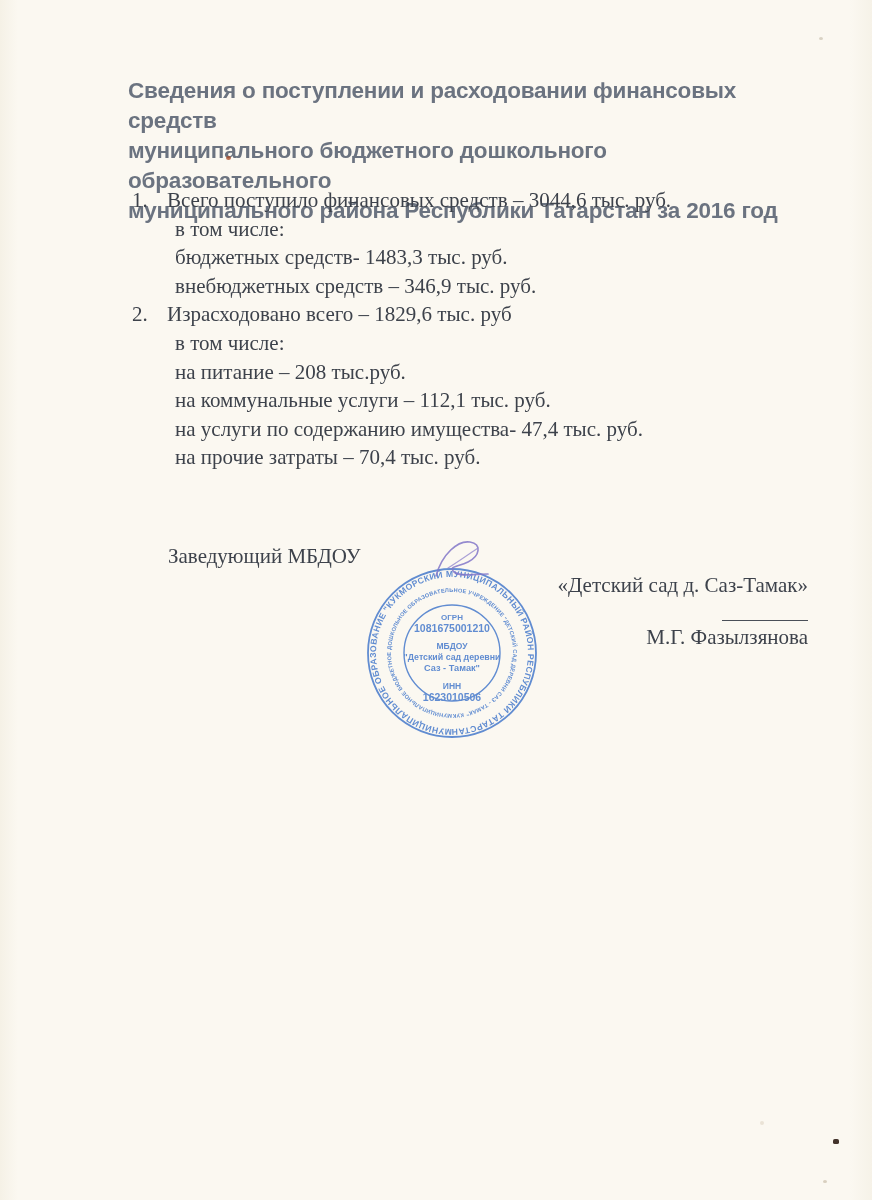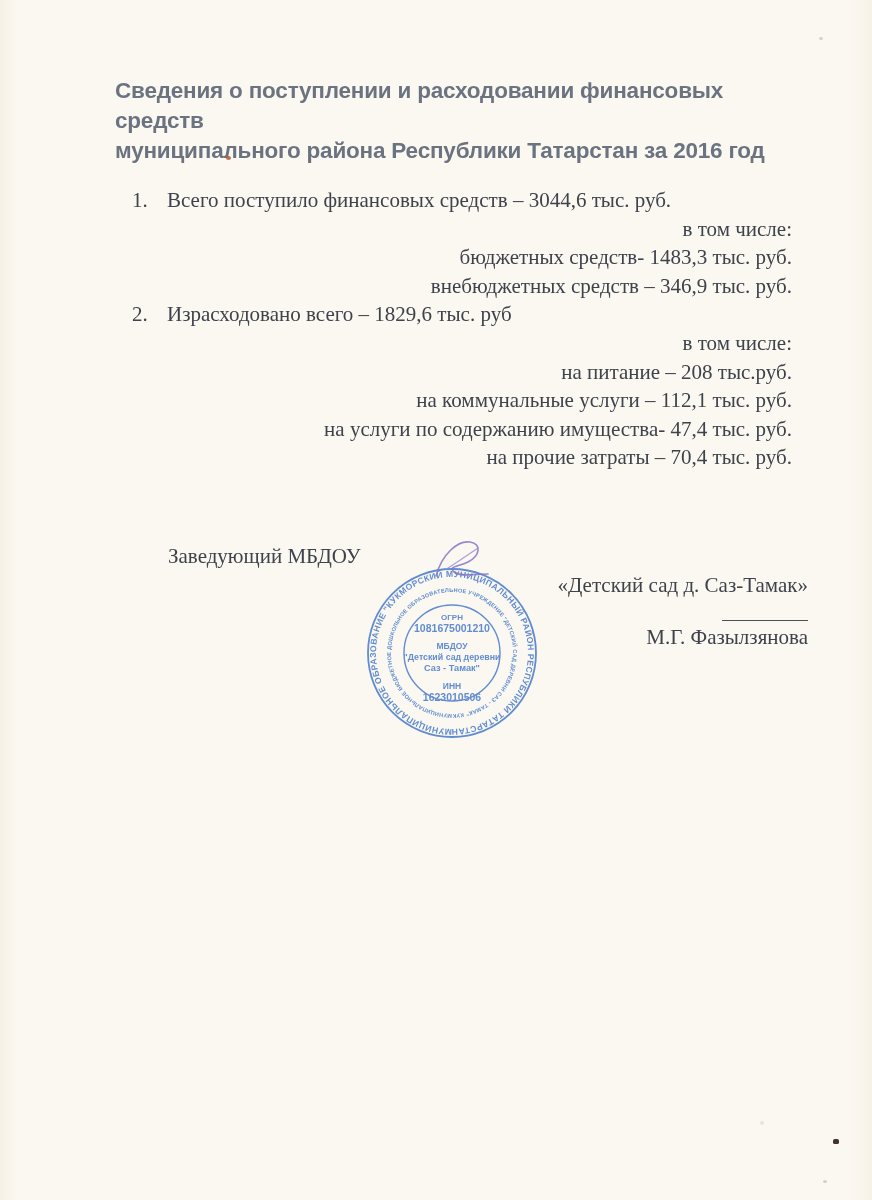--- a/index.html
+++ b/index.html
@@ -6,32 +6,32 @@
   .page {
     position:relative;
     width:872px; height:1200px;
     background:
       linear-gradient(90deg, #f5f1e6 0, #fbf8f1 18px, #fbf8f1 850px, #f6f2e8 872px),
       #fbf8f1;
     overflow:hidden;
     font-family:"Liberation Serif", serif;
   }
   .title {
-    position:absolute; left:115px; top:76px; width:680px;
+    position:absolute; left:128px; top:76px; width:680px;
     font-family:"Liberation Sans", sans-serif;
     font-weight:bold; font-size:22.5px; line-height:30px;
     letter-spacing:-0.2px; color:#6b7380;
   }
   .list {
     position:absolute; left:132px; top:186px; width:660px;
     font-size:21px; line-height:28.6px; color:#3d424b;
   }
   .list .ln { white-space:pre; }
   .list .num { display:inline-block; width:35px; }
-  .list .ind { margin-left:54px;text-align:right; }
+  .list .ind { margin-left:43px; }
   .sig-block {
     position:absolute; left:168px; top:542px; width:640px;
     font-size:21px; line-height:29px; color:#3d424b;
   }
   .sig-row { display:flex; align-items:flex-end;flex-direction:column; }
   .sig-gap { display:inline-block; width:24px; }
   .sig-underline {
     display:inline-block; width:86px; height:20px;
     border-bottom:1.6px solid #4a4f58; margin-bottom:2px;
   }
@@ -51,20 +51,21 @@
   .spot4 { left:760px; top:1121px; width:4px; height:4px; background:#eae3d6; }
   .spot5 { left:823px; top:1180px; width:4px; height:3px; background:#d8cfbf; }
 </style>
 </head>
 <body>
 
 <div class="page">
 
   <div class="title">
     <div>Сведения о поступлении и расходовании финансовых средств</div>
+    <div>муниципального бюджетного дошкольного образовательного</div>
     <div>муниципального района Республики Татарстан за 2016 год</div>
   </div>
 
   <div class="list">
     <div class="ln"><span class="num">1.</span><span>Всего поступило финансовых средств – 3044,6 тыс. руб.</span></div>
     <div class="ln ind"><span>в том числе:</span></div>
     <div class="ln ind"><span>бюджетных средств- 1483,3 тыс. руб.</span></div>
     <div class="ln ind"><span>внебюджетных средств – 346,9 тыс. руб.</span></div>
     <div class="ln"><span class="num">2.</span><span>Израсходовано всего – 1829,6 тыс. руб</span></div>
     <div class="ln ind"><span>в том числе:</span></div>

